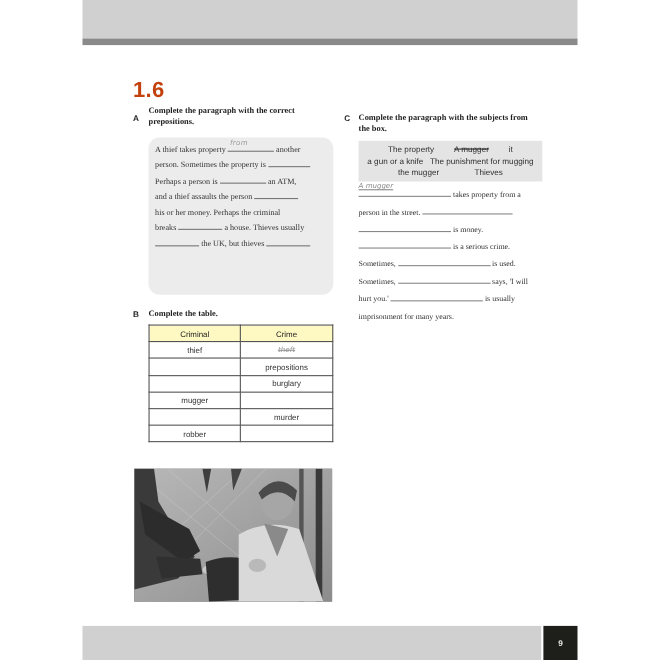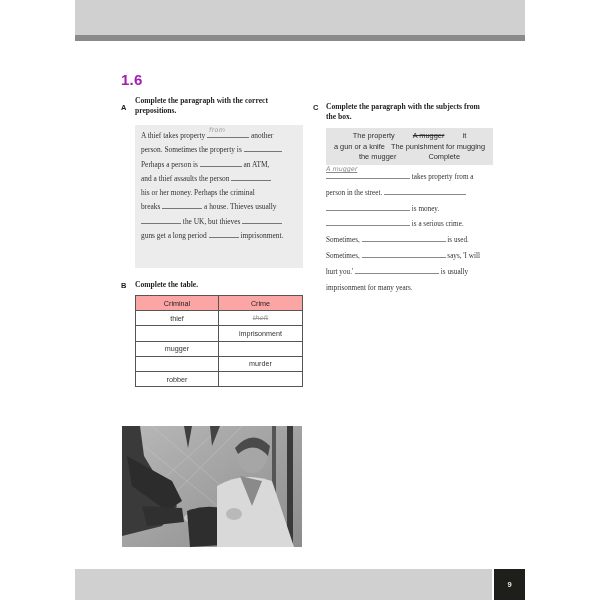--- a/index.html
+++ b/index.html
@@ -2,35 +2,35 @@
 <html><head>
   <meta charset="utf-8">
   <style>
     * { box-sizing: border-box; margin: 0; padding: 0; }
     html, body { width: 600px; height: 600px; background: #ffffff; overflow: hidden; }
     body { position: relative; font-family: "Liberation Serif", "DejaVu Serif", serif; color: #2a2a2a; }
 
     .top-band { position: absolute; left: 75px; top: 0; width: 450px; height: 35px; background: #d0d0d0; }
     .top-stripe { position: absolute; left: 75px; top: 35px; width: 450px; height: 6px; background: #8a8a8a; }
 
-    .unit-title { position: absolute; left: 121px; top: 71px; font-family: "Liberation Sans", "DejaVu Sans", sans-serif; font-weight: bold; font-size: 15px; color: #a21caf; letter-spacing: 0.2px; }
+    .unit-title { position: absolute; left: 121px; top: 71px; font-family: "Liberation Sans", "DejaVu Sans", sans-serif; font-weight: bold; font-size: 20px; color: #c2410c; letter-spacing: 0.2px; }
 
     .section-letter { position: absolute; font-family: "Liberation Sans", "DejaVu Sans", sans-serif; font-weight: bold; font-size: 7.5px; color: #1e1e1e; }
     .section-instruction { position: absolute; font-weight: bold; font-size: 7.6px; line-height: 10px; color: #1e1e1e; }
 
     
-    .a-box { position: absolute; left: 135px; top: 125px; width: 168px; height: 143px; background: #ececec; padding: 4px 6px 0 6px; }
+    .a-box { position: absolute; left: 135px; top: 125px; width: 168px; height: 143px; background: #ececec; padding: 4px 6px 0 6px; border-radius: 10px; }
     .para-line { font-size: 7.4px; line-height: 14.3px; white-space: nowrap; color: #333; }
     .blank { display: inline-block; border-bottom: 0.7px solid #777; height: 8px; vertical-align: baseline; position: relative; }
     .handwritten { font-family: "DejaVu Sans", sans-serif; font-style: italic; font-size: 6.4px; color: #9a9a9a; position: absolute; left: 2px; bottom: 0px; letter-spacing: 0.3px; }
 
     
     .crime-table { position: absolute; left: 135px; top: 295px; width: 168px; border-collapse: collapse; font-family: "Liberation Sans", "DejaVu Sans", sans-serif; font-size: 7.2px; color: #333; }
     .crime-table th, .crime-table td { border: 0.8px solid #555; height: 15.2px; text-align: center; font-weight: normal; padding: 0; }
-    .crime-table th { background: #fca5a5; color: #222; }
+    .crime-table th { background: #fef9c3; color: #222; }
     .crime-table td.sample { color: #9a9a9a; text-decoration: line-through; font-family: "DejaVu Sans", sans-serif; font-style: italic; font-size: 6.6px; }
     .crime-table .col1 { width: 83px; }
 
     
     .photo { position: absolute; left: 122px; top: 426px; width: 180px; height: 121px; overflow: hidden; background: #7a7a7a; }
 
     
     .c-box { position: absolute; left: 326px; top: 128px; width: 167px; height: 37px; background: #e4e4e4; font-family: "Liberation Sans", "DejaVu Sans", sans-serif; font-size: 7.4px; color: #2e2e2e; text-align: center; padding-top: 3px; line-height: 10.6px; }
     .c-box .word { display: inline-block; margin: 0 2px; }
     .c-box .struck { text-decoration: line-through; }
@@ -82,45 +82,44 @@
   <div class="para-line">
     <span>breaks</span>
     <span class="blank" style="width:40px;"></span>
     <span>a house. Thieves usually</span>
   </div>
   <div class="para-line">
     <span class="blank" style="width:40px;"></span>
     <span>the UK, but thieves</span>
     <span class="blank" style="width:40px;"></span>
   </div>
-  <div class="para-line">
-    <span>guns get a long period</span>
-    <span class="blank" style="width:30px;"></span>
-    <span>imprisonment.</span>
-  </div>
 </div>
 
 <div class="section-letter" style="left:121px; top:281px;">B</div>
 <div class="section-instruction" style="left:135px; top:280px;">Complete the table.</div>
 
 <table class="crime-table">
   <thead>
     <tr>
       <th class="col1">Criminal</th>
       <th>Crime</th>
     </tr>
   </thead>
   <tbody>
     <tr>
       <td>thief</td>
       <td class="sample">theft</td>
     </tr>
     <tr>
       <td></td>
-      <td>imprisonment</td>
+      <td>prepositions</td>
+    </tr>
+    <tr>
+      <td></td>
+      <td>burglary</td>
     </tr>
     <tr>
       <td>mugger</td>
       <td></td>
     </tr>
     <tr>
       <td></td>
       <td>murder</td>
     </tr>
     <tr>
@@ -180,21 +179,21 @@
     <span class="word" style="margin-right:14px;text-align:center;">The property</span>
     <span class="word struck" style="margin-right:14px;">A mugger</span>
     <span class="word">it</span>
   </div>
   <div>
     <span class="word">a gun or a knife</span>
     <span class="word">The punishment for mugging</span>
   </div>
   <div>
     <span class="word" style="margin-right:28px;">the mugger</span>
-    <span class="word">Complete</span>
+    <span class="word">Thieves</span>
   </div>
 </div>
 
 <div class="c-lines">
   <div class="c-line">
     <span class="c-blank" style="width:84px;"><span class="c-hand">A mugger</span></span>
     <span>takes property from a</span>
   </div>
   <div class="c-line">
     <span>person in the street.</span>

